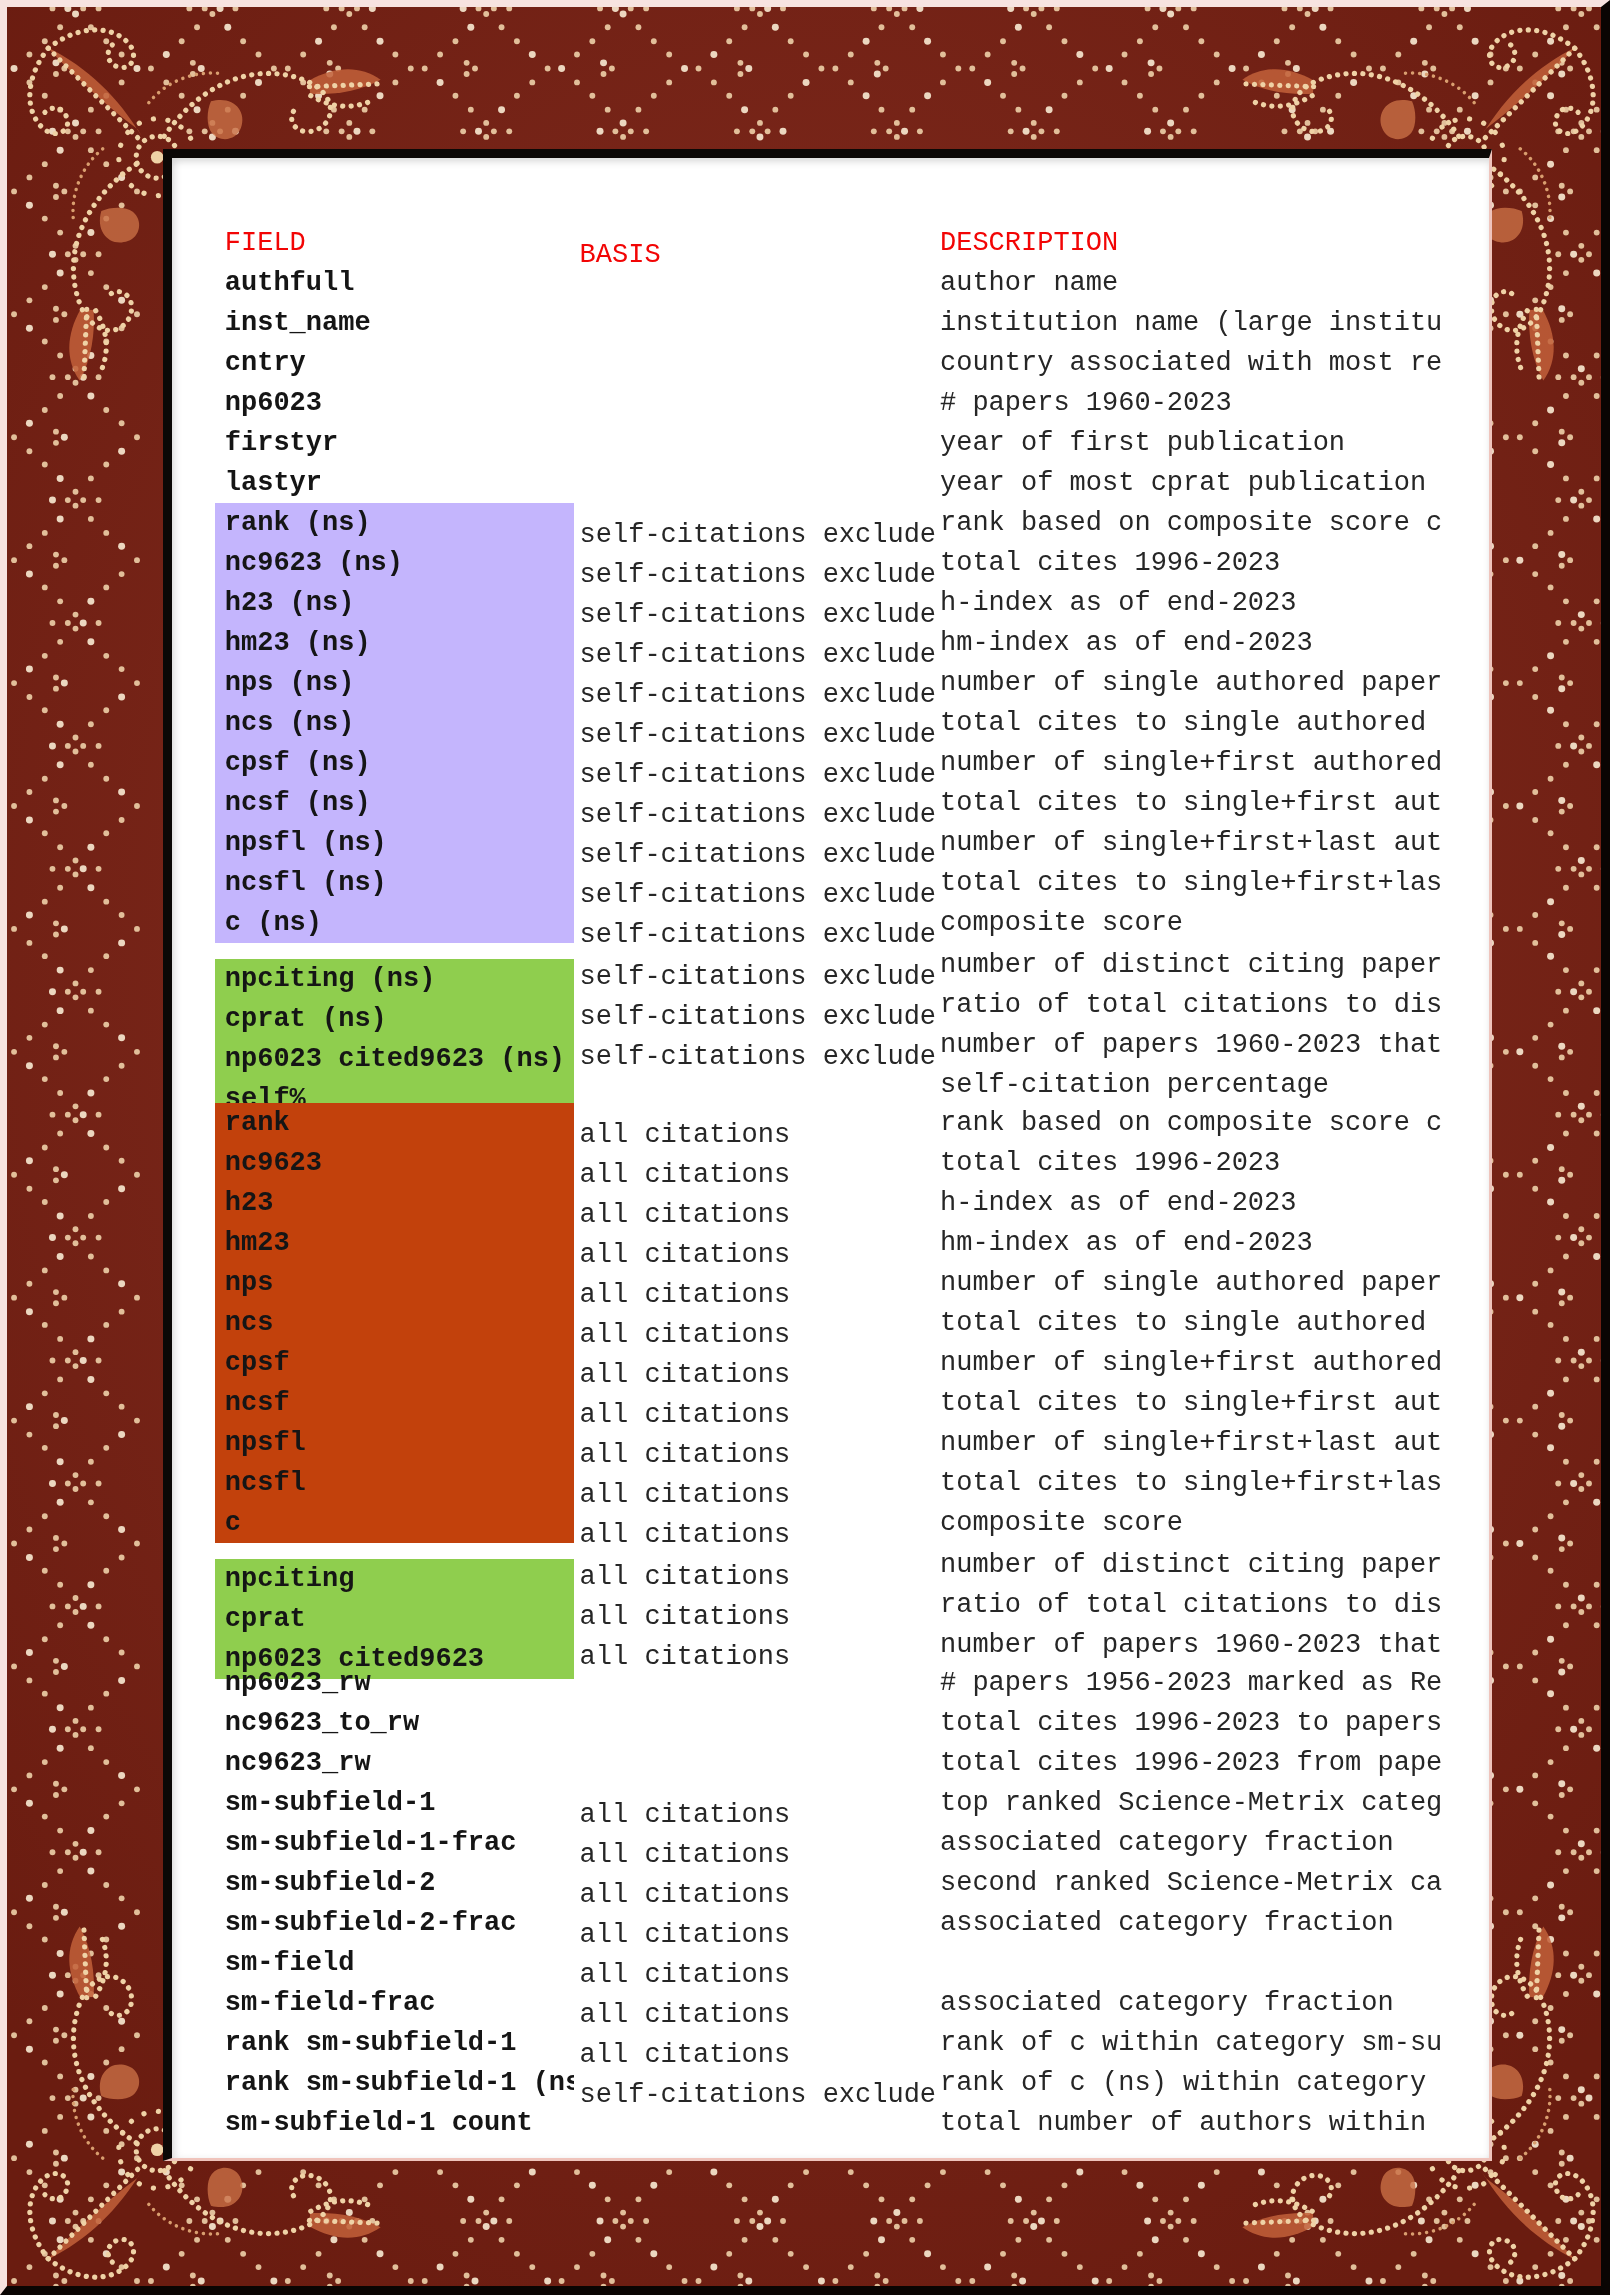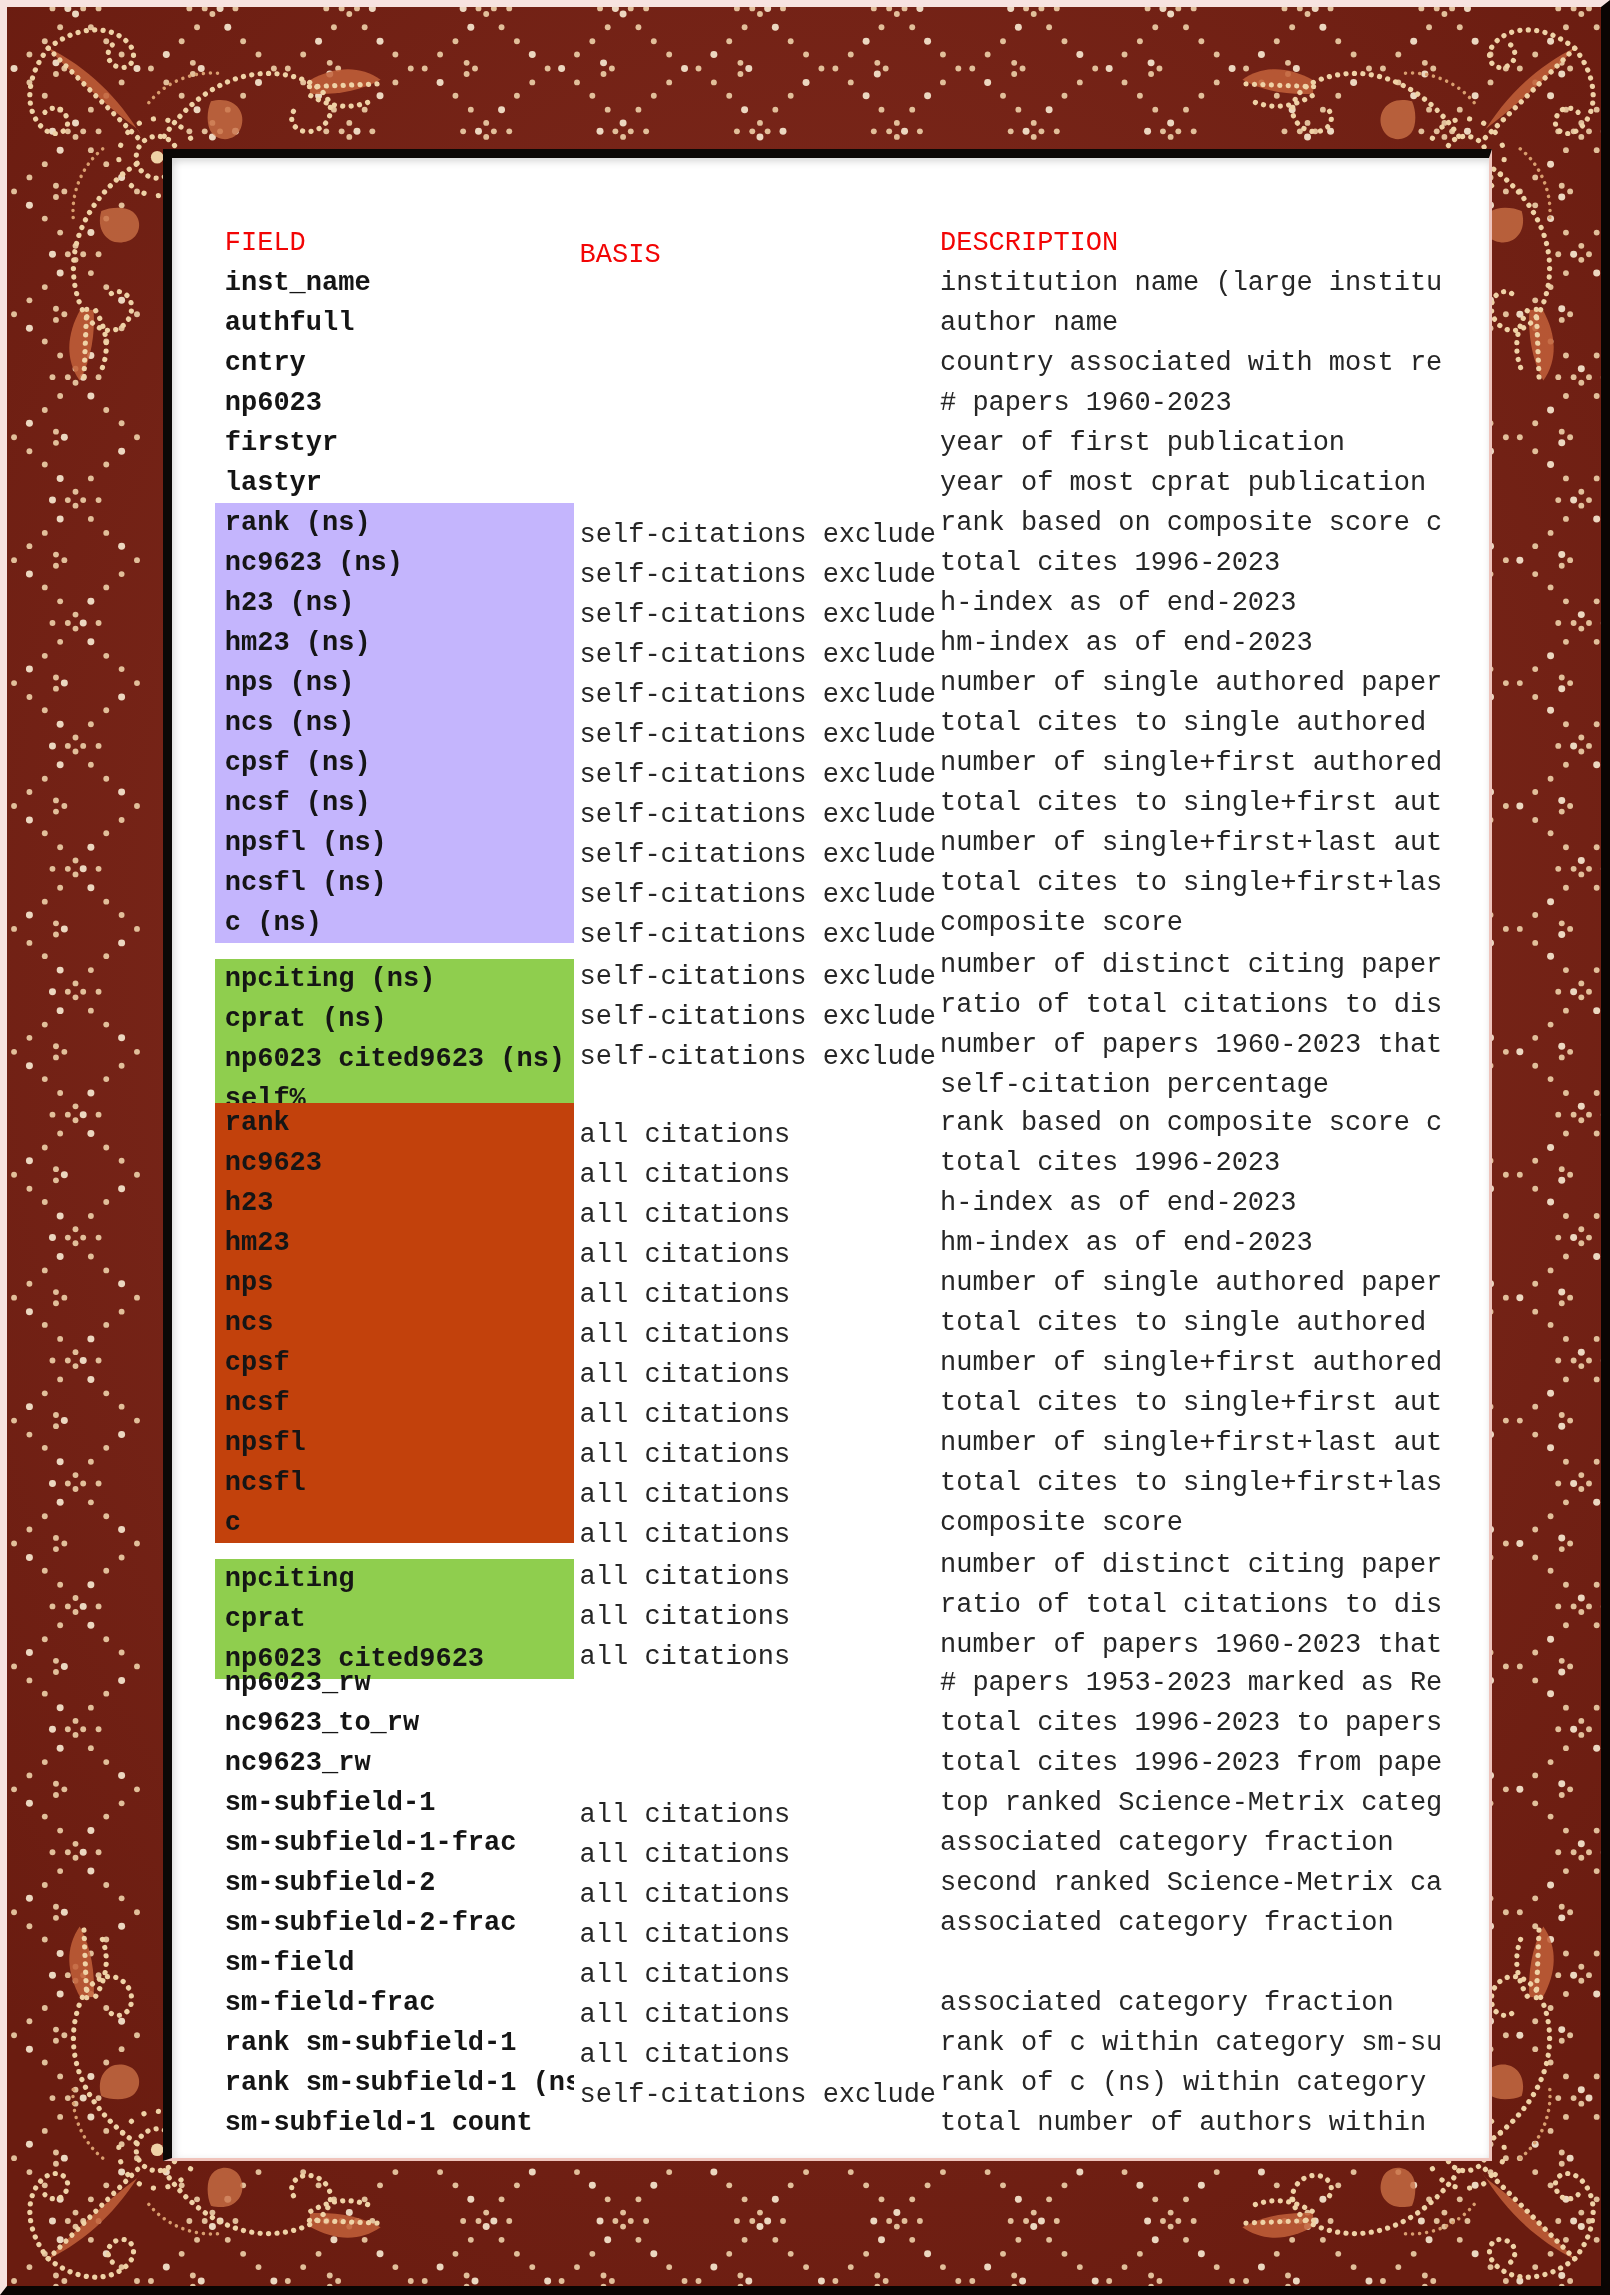--- a/index.html
+++ b/index.html
@@ -1497,32 +1497,32 @@
 
   <div id="paper">
     <div id="tbl">
       <div class="row hdr">
         <div class="cf">FIELD</div>
         <div class="cb">BASIS</div>
         <div class="cd">DESCRIPTION</div>
       </div>
       <div id="rows">
   <div class="row">
+    <div class="cf">authfull</div>
+    <div class="cb"></div>
+    <div class="cd">author name</div>
+  </div>
+
+  <div class="row">
     <div class="cf">inst_name</div>
     <div class="cb"></div>
     <div class="cd">institution name (large institu</div>
   </div>
 
   <div class="row">
-    <div class="cf">authfull</div>
-    <div class="cb"></div>
-    <div class="cd">author name</div>
-  </div>
-
-  <div class="row">
     <div class="cf">cntry</div>
     <div class="cb"></div>
     <div class="cd">country associated with most re</div>
   </div>
 
   <div class="row">
     <div class="cf">np6023</div>
     <div class="cb"></div>
     <div class="cd"># papers 1960-2023</div>
   </div>
@@ -1709,21 +1709,21 @@
 
   <div class="row">
     <div class="cf hl-green">np6023 cited9623</div>
     <div class="cb">all citations</div>
     <div class="cd">number of papers 1960-2023 that</div>
   </div>
 
   <div class="row">
     <div class="cf">np6023_rw</div>
     <div class="cb"></div>
-    <div class="cd"># papers 1953-2023 marked as Re</div>
+    <div class="cd"># papers 1956-2023 marked as Re</div>
   </div>
 
   <div class="row">
     <div class="cf">nc9623_to_rw</div>
     <div class="cb"></div>
     <div class="cd">total cites 1996-2023 to papers</div>
   </div>
 
   <div class="row">
     <div class="cf">nc9623_rw</div>

